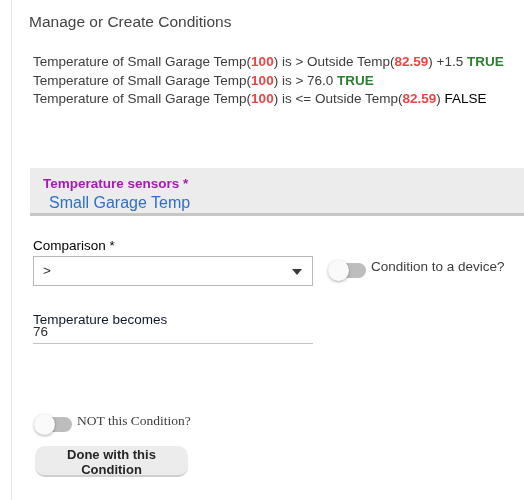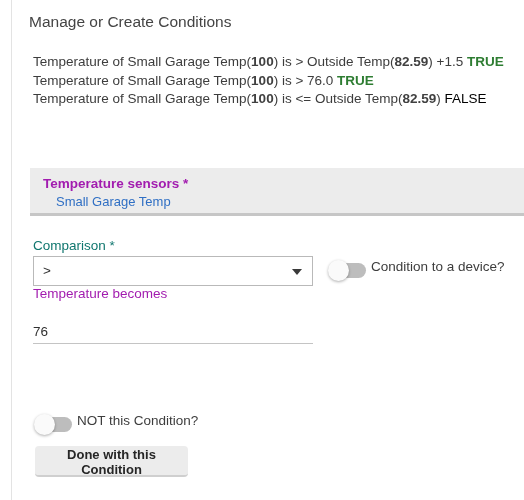--- a/index.html
+++ b/index.html
@@ -51,21 +51,21 @@
     left: 33px;
     top: 53px;
     width: 480px;
   }
   .cond-line {
     font-size: 13.5px;
     line-height: 18.7px;
     color: #3d3d3d;
     white-space: nowrap;
   }
-  .cond-line b { font-weight: bold; color: #404040; }
+  .cond-line b { font-weight: bold; color: #ef4444; }
   .cond-true  { color: #2e7d32; font-weight: bold; text-align: right; }
   .cond-false { color: #000000; font-weight: normal; }
 
   
   .capability-label {
     position: absolute;
     left: 33px;
     top: 137px;
     font-size: 13.5px;
     line-height: 18px;
@@ -88,35 +88,35 @@
     position: absolute;
     left: 13px;
     top: 8px;
     font-size: 13.5px;
     font-weight: bold;
     color: #a21caf;
     white-space: nowrap;
   }
   .sensor-link {
     position: absolute;
-    left: 26px;
+    left: 19px;
     top: 26px;
-    font-size: 13px;
+    font-size: 16px;
     color: #2f6fc4;
     white-space: nowrap;
     cursor: pointer;
   }
 
   
   .comparison-label {
     position: absolute;
     left: 33px;
     top: 238px;
     font-size: 13.5px;
-    color: #0f766e;
+    color: #000000;
     white-space: nowrap;
   }
   .select-box {
     position: absolute;
     left: 33px;
     top: 256px;
     width: 280px;
     height: 30px;
     border: 1px solid #b9b9b9;
     background: #ffffff;
@@ -163,29 +163,29 @@
   .toggle-relative { left: 330px; top: 263px; }
   .toggle-not      { left: 36px;  top: 417px; }
 
   .toggle-label {
     position: absolute;
     font-size: 13.5px;
     color: #3d3d3d;
     white-space: nowrap;
   }
   .label-relative { left: 371px; top: 259px; }
-  .label-not      { left: 77px;  top: 413px; }
+  .label-not      { left: 77px;  top: 413px; font-family: Liberation Serif, serif; }
 
   
   .becomes-label {
     position: absolute;
     left: 33px;
-    top: 286px;
-    font-size: 13.5px;
-    color: #a21caf;
+    top: 312px;
+    font-size: 13.5px;
+    color: #0f172a;
     white-space: nowrap;
   }
   .becomes-field {
     position: absolute;
     left: 33px;
     top: 322px;
     width: 280px;
     height: 22px;
     border: none;
     border-bottom: 1px solid #c4c4c4;
@@ -201,21 +201,21 @@
   
   .done-button {
     position: absolute;
     left: 35px;
     top: 446px;
     width: 153px;
     height: 31px;
     background: #ececec;
     border: none;
     border-bottom: 2px solid #cfcfcf;
-    border-radius: 4px;
+    border-radius: 10px;
     font-family: "Liberation Sans", sans-serif;
     font-size: 13px;
     font-weight: bold;
     color: #262626;
     cursor: pointer;
     box-sizing: border-box;
   }
 </style>
 </head>
 <body>

